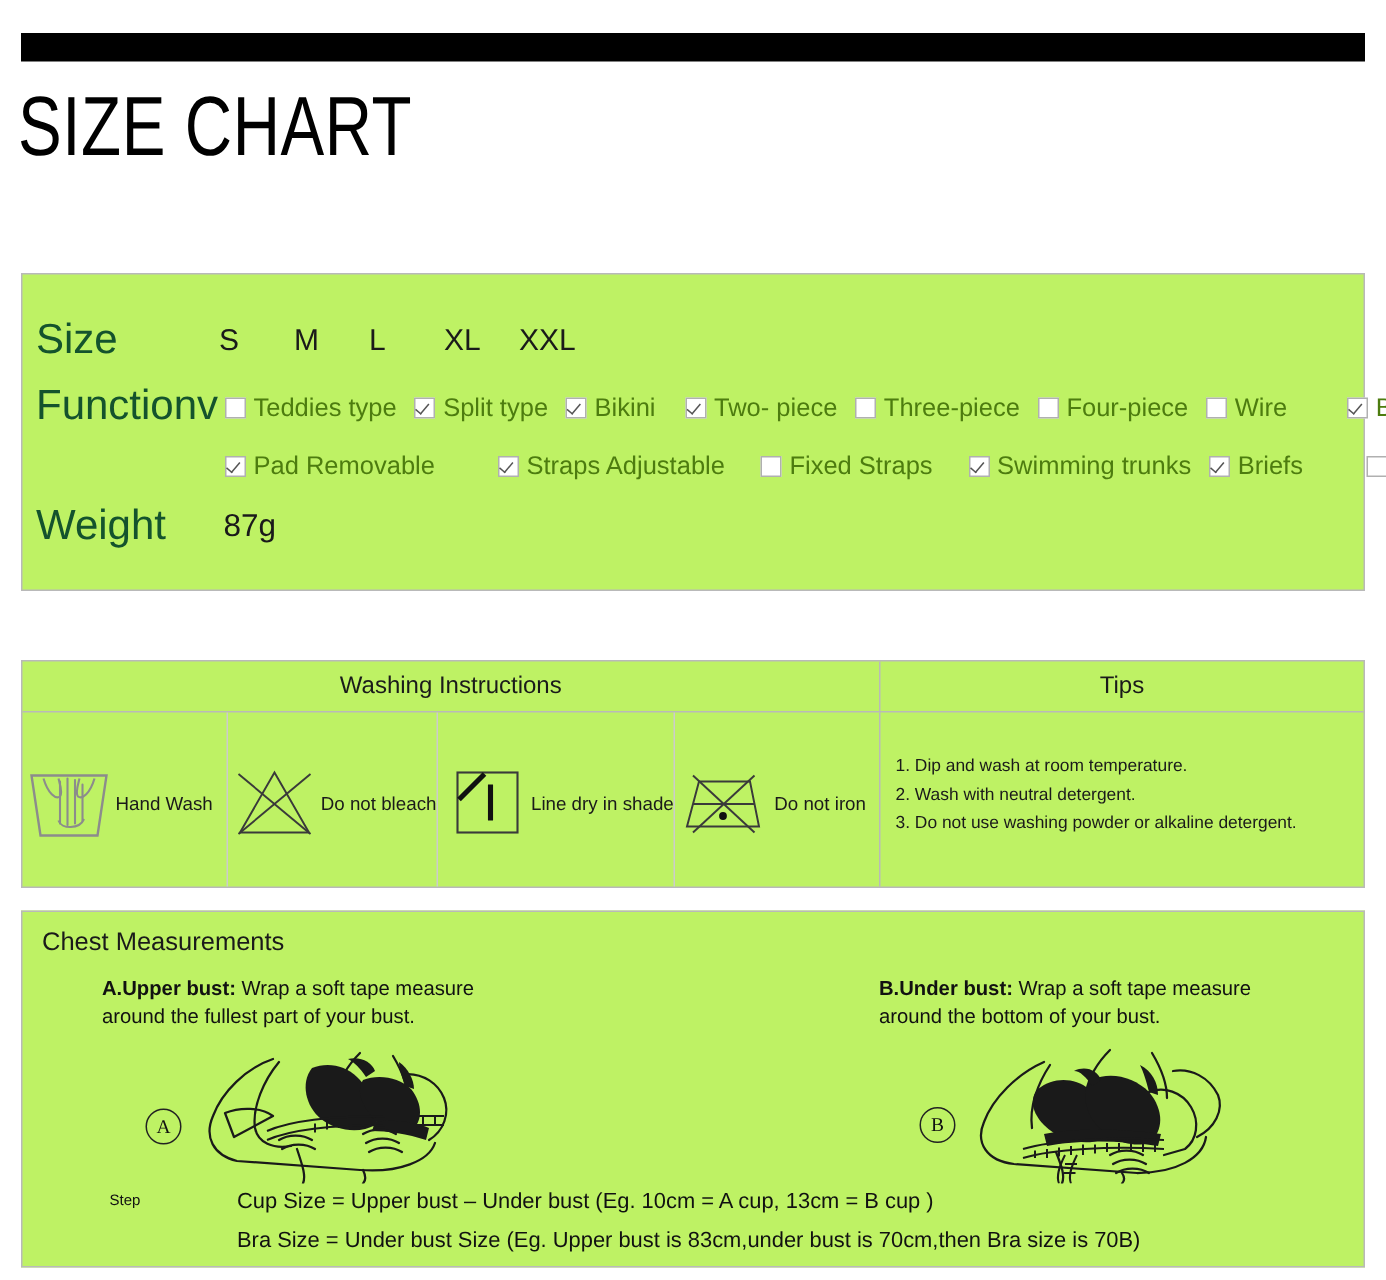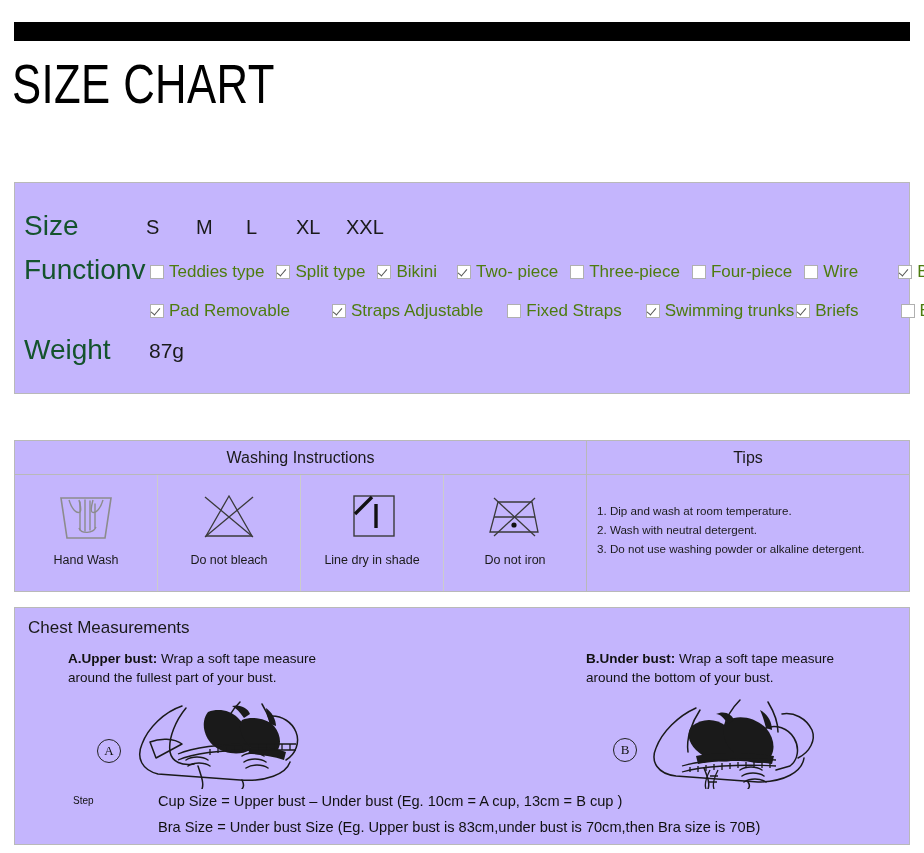--- a/index.html
+++ b/index.html
@@ -40,21 +40,21 @@
     transform: scaleX(0.78);
     transform-origin: left top;
     white-space: nowrap;
     color: #000000;
   }
 
   
   .panel {
     position: absolute;
     border: 1px solid #b9b9b9;
-    background: #c4b5fd;
+    background: #bef264;
   }
 
   
   #spec-panel {
     left: 14px;
     top: 182px;
     width: 896px;
     height: 212px;
   }
   .spec-row-label {
@@ -152,21 +152,20 @@
     top: 34px;
     left: 0;
     width: 571px;
     height: 116px;
     display: flex;
   }
   .wash-cell {
     flex: 1 1 0;
     border-right: 1px solid #cccccc;
     display: flex;
-    flex-direction: column;
     align-items: center;
     justify-content: flex-start;
     padding-top: 6px;
     position: relative;
   }
   .wash-cell:last-child { border-right: none; }
   .wash-icon {
     height: 72px;
     display: flex;
     align-items: center;
@@ -327,21 +326,21 @@
       <span class="cb-label">Straps Adjustable</span>
     </div>
     <div class="cb-item" style="margin-left: 22px;">
       <span class="cb-box"></span>
       <span class="cb-label">Fixed Straps</span>
     </div>
     <div class="cb-item" style="margin-left: 22px;">
       <span class="cb-box checked"></span>
       <span class="cb-label">Swimming trunks</span>
     </div>
-    <div class="cb-item" style="">
+    <div class="cb-item" style="margin-left: 10px;">
       <span class="cb-box checked"></span>
       <span class="cb-label">Briefs</span>
     </div>
     <div class="cb-item" style="margin-left: 40px;">
       <span class="cb-box"></span>
       <span class="cb-label">Boxersv</span>
     </div>
   </div>
 
 <div class="spec-row-label" id="spec-label-weight">Weight</div>

